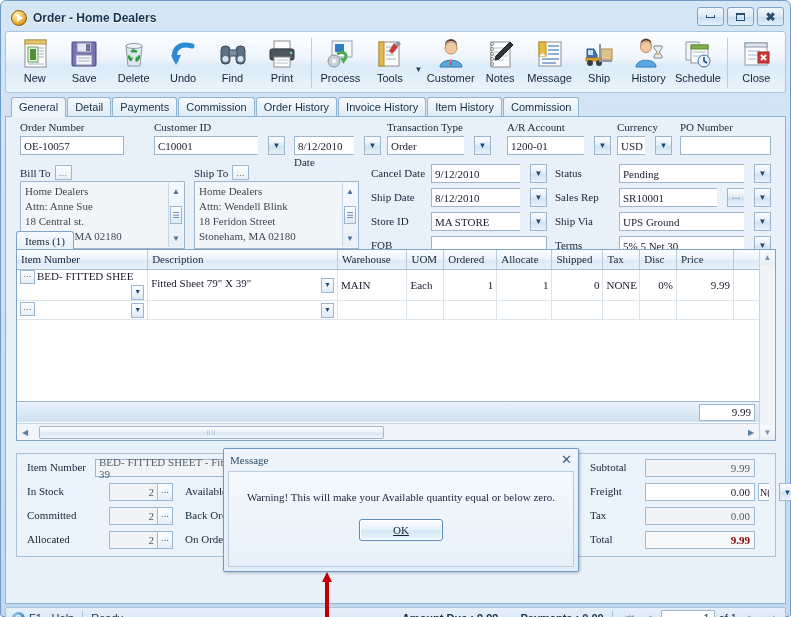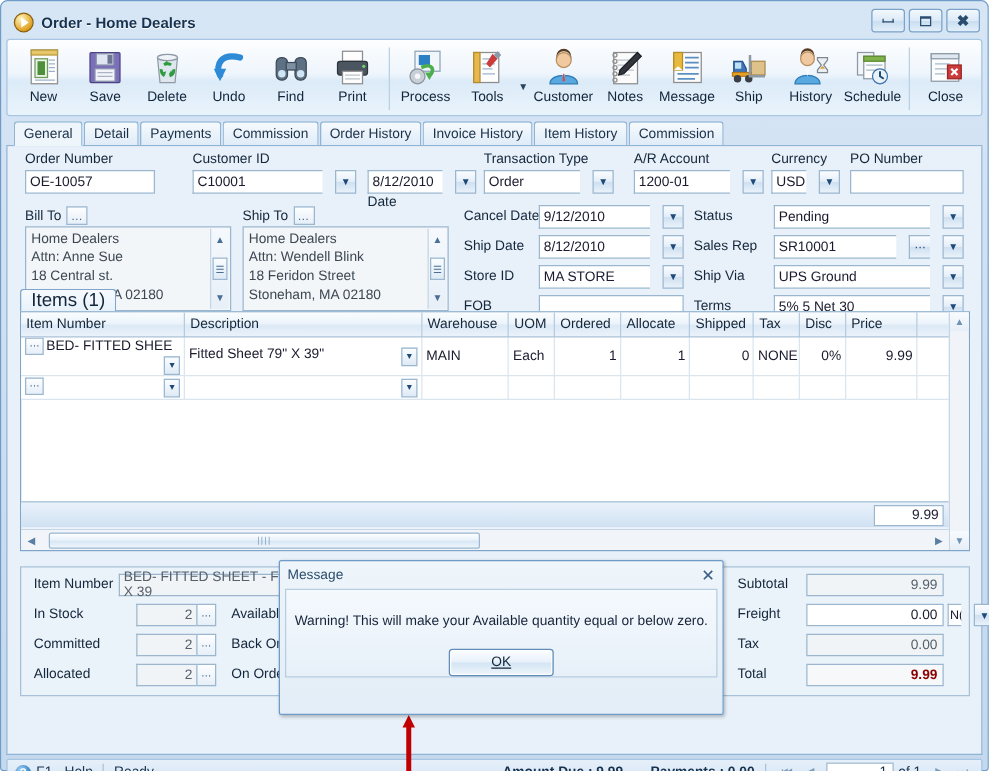--- a/index.html
+++ b/index.html
@@ -106,20 +106,21 @@
     border-bottom: 1px solid #eef5fb;
   }
 
   
   .formbody {
     background: #e8f1fa;
     border: 1px solid #8fb4d4; border-top: none;
     height: 487px;
     position: relative;
     padding: 4px 6px;
+    font-family: Liberation Serif, serif;
   }
   .fld-label { font-size: 11px; color: #13263a; }
   .input {
     height: 19px; background: #ffffff;
     border: 1px solid #9bb7d0;
     font-size: 11px; color: #1a1a2e;
     padding: 1px 3px;
     display: flex; align-items: center;
     overflow: hidden; white-space: nowrap;
   }
@@ -160,21 +161,21 @@
     position: absolute; left: 10px; top: 132px; right: 9px; height: 192px;
     border: 1px solid #7fa6c9; background: #ffffff;
   }
   .items-tab {
     position: absolute; left: 10px; top: 114px;
     height: 18px; padding: 0 8px;
     border: 1px solid #7fa6c9; border-bottom: none;
     border-radius: 3px 3px 0 0;
     background: linear-gradient(to bottom,#f6fafd,#e8f1fa);
     display: flex; align-items: center;
-    font-size: 15px; color: #13263a;
+    font-size: 11px; color: #13263a;
   }
   table.grid { width: 100%; border-collapse: collapse; table-layout: fixed; }
   table.grid th {
     background: linear-gradient(to bottom,#fbfdfe 0%, #edf4fb 45%, #dce9f6 55%, #eaf2fa 100%);
     border-right: 1px solid #b6cbdf; border-bottom: 1px solid #a7bfd5;
     font-weight: normal; font-size: 11px; color: #13263a;
     height: 19px; padding: 0 4px; text-align: left;
   }
   table.grid td {
     border-right: 1px solid #dbe5ee; border-bottom: 1px solid #dbe5ee;
@@ -232,21 +233,21 @@
     background: linear-gradient(to bottom,#eef5fb,#e2edf7);
     border-radius: 2px;
     box-shadow: 1px 1px 3px rgba(0,0,0,0.25);
   }
   .dlg-title {
     height: 22px; display: flex; align-items: center; padding: 0 6px;
     font-size: 11px; color: #2c4d6e;
   }
   .dlg-close { margin-left: auto; font-size: 13px; color: #3a5f85; }
   .dlg-body {
-    margin: 0 4px 4px 4px; height: 71px;
+    margin: 0 4px 4px 4px; height: 96px;
     border: 1px solid #b8cde0;
     background: linear-gradient(to bottom,#f4f9fd,#e7f0f9);
     display: flex; flex-direction: column; align-items: center;
   }
   .dlg-msg { margin-top: 19px; font-size: 11px; color: #16243a; }
   .dlg-ok {
     margin-top: 16px; width: 84px; height: 22px;
     border: 1px solid #5f8db8; border-radius: 3px;
     background: linear-gradient(to bottom,#fbfdff 0%, #e8f1fa 48%, #d4e5f4 52%, #eef5fb 100%);
     display: flex; align-items: center; justify-content: center;

